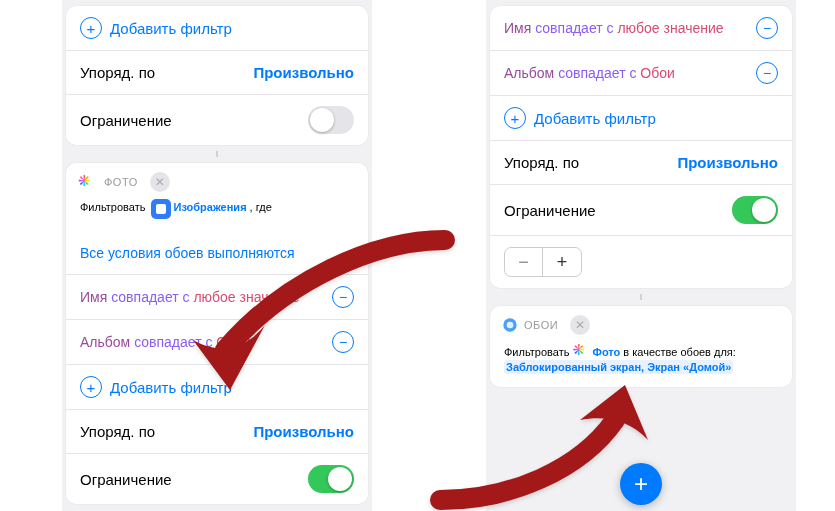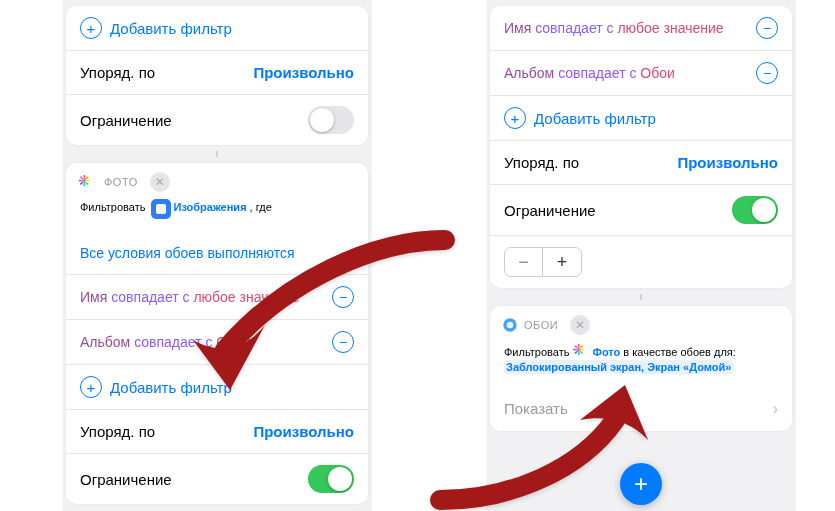--- a/index.html
+++ b/index.html
@@ -159,24 +159,20 @@
       <span class="app-name">ОБОИ</span>
       <span class="grow"></span>
       <span class="circle-btn circle-close">✕</span>
     </div>
     <div class="title-row">
       <span>Фильтровать</span>
       <span class="photos-flower"></span><span class="link">Фото</span>
       <span>в качестве обоев для:</span>
       <span class="link" style="background:#e8f1ff; padding:1px 2px; border-radius:3px;">Заблокированный экран, Экран «Домой»</span>
     </div>
-    <div class="row">
-      <span class="grow" style="color:#9a9a9f">Показать</span>
-      <span class="chevron">›</span>
-    </div>
   </div>
 
   <div class="fab">+</div>
 </div>
 
 <div class="arrow" style="left:175px; top:230px; width:280px; height:170px;">
   <svg width="280" height="170" viewBox="0 0 280 170">
     <path d="M270,10 C200,10 110,50 50,120" stroke="#a31818" stroke-width="20" fill="none" stroke-linecap="round"></path>
     <path d="M18,110 L55,160 L90,95 C70,120 45,125 18,110 Z" fill="#a31818"></path>
   </svg>

